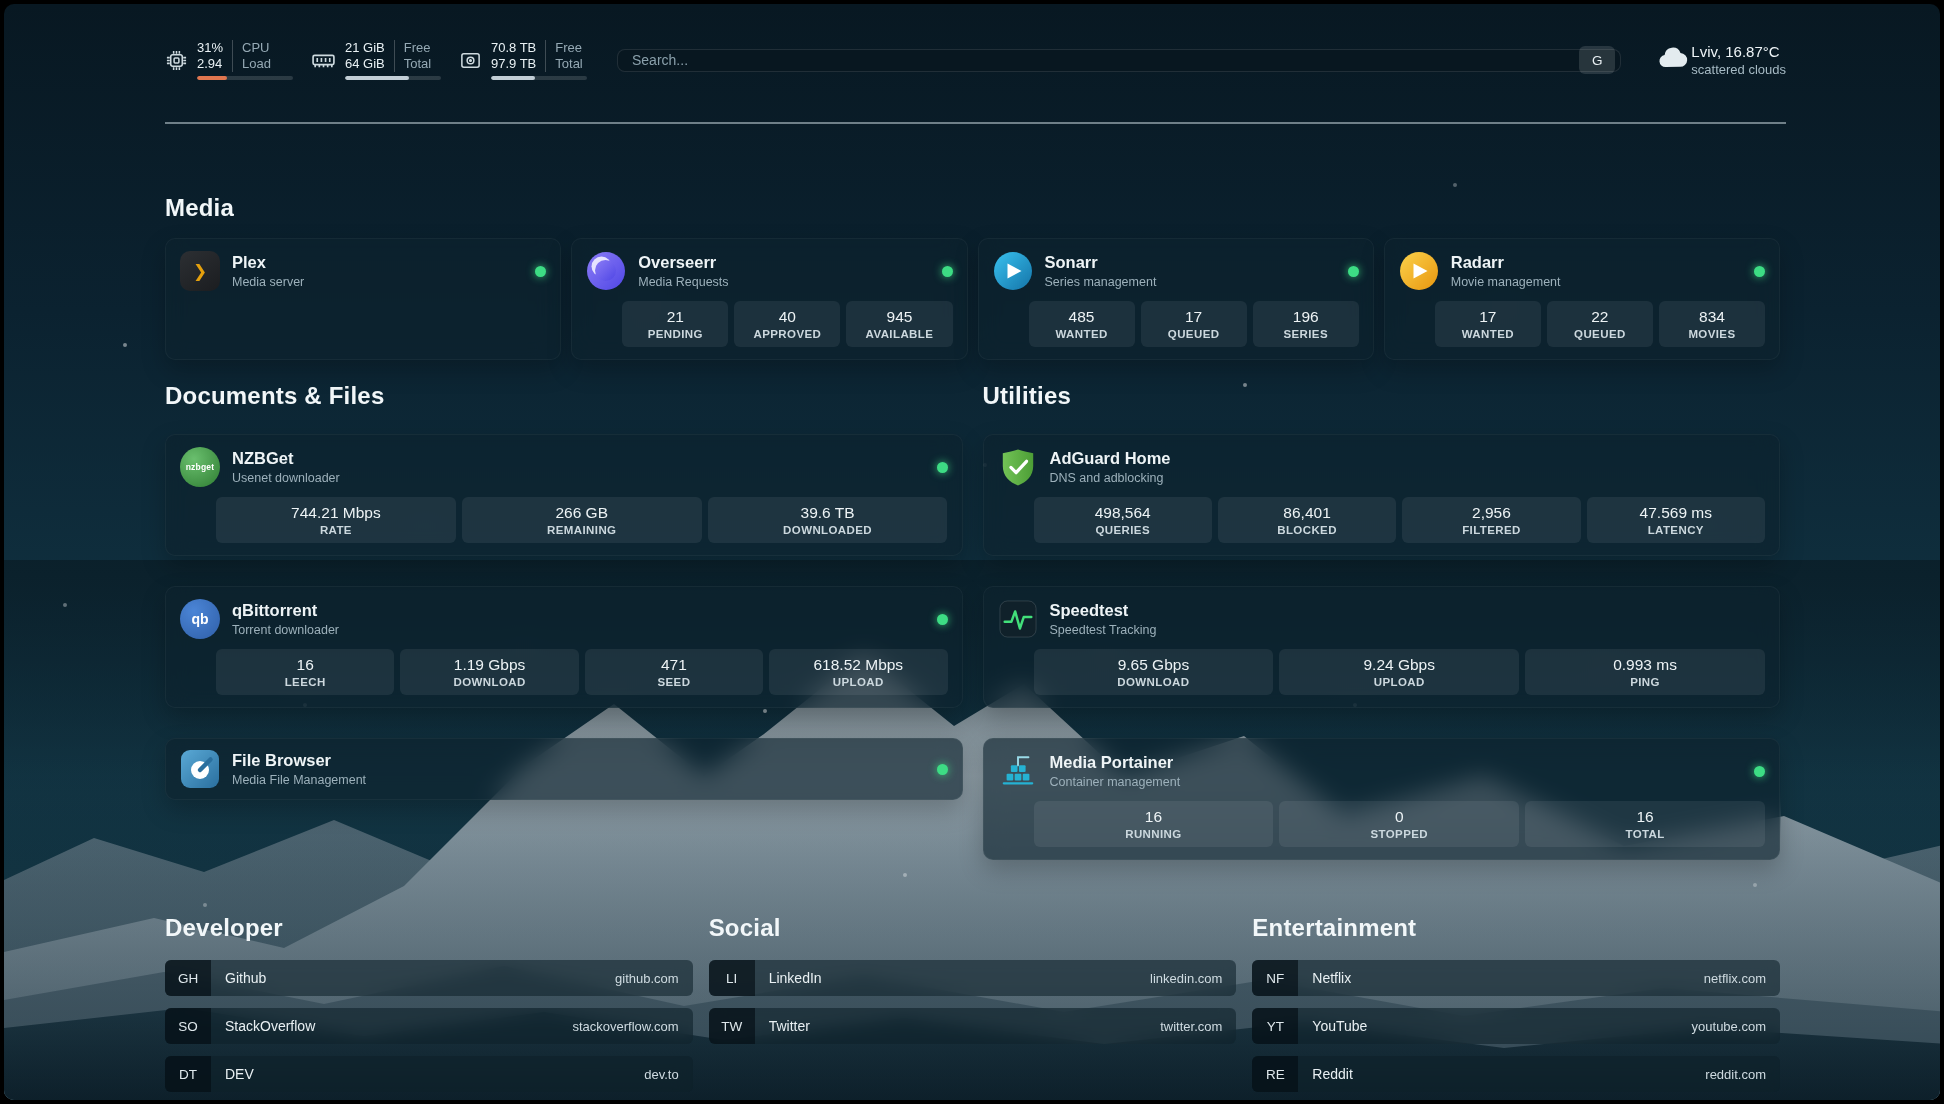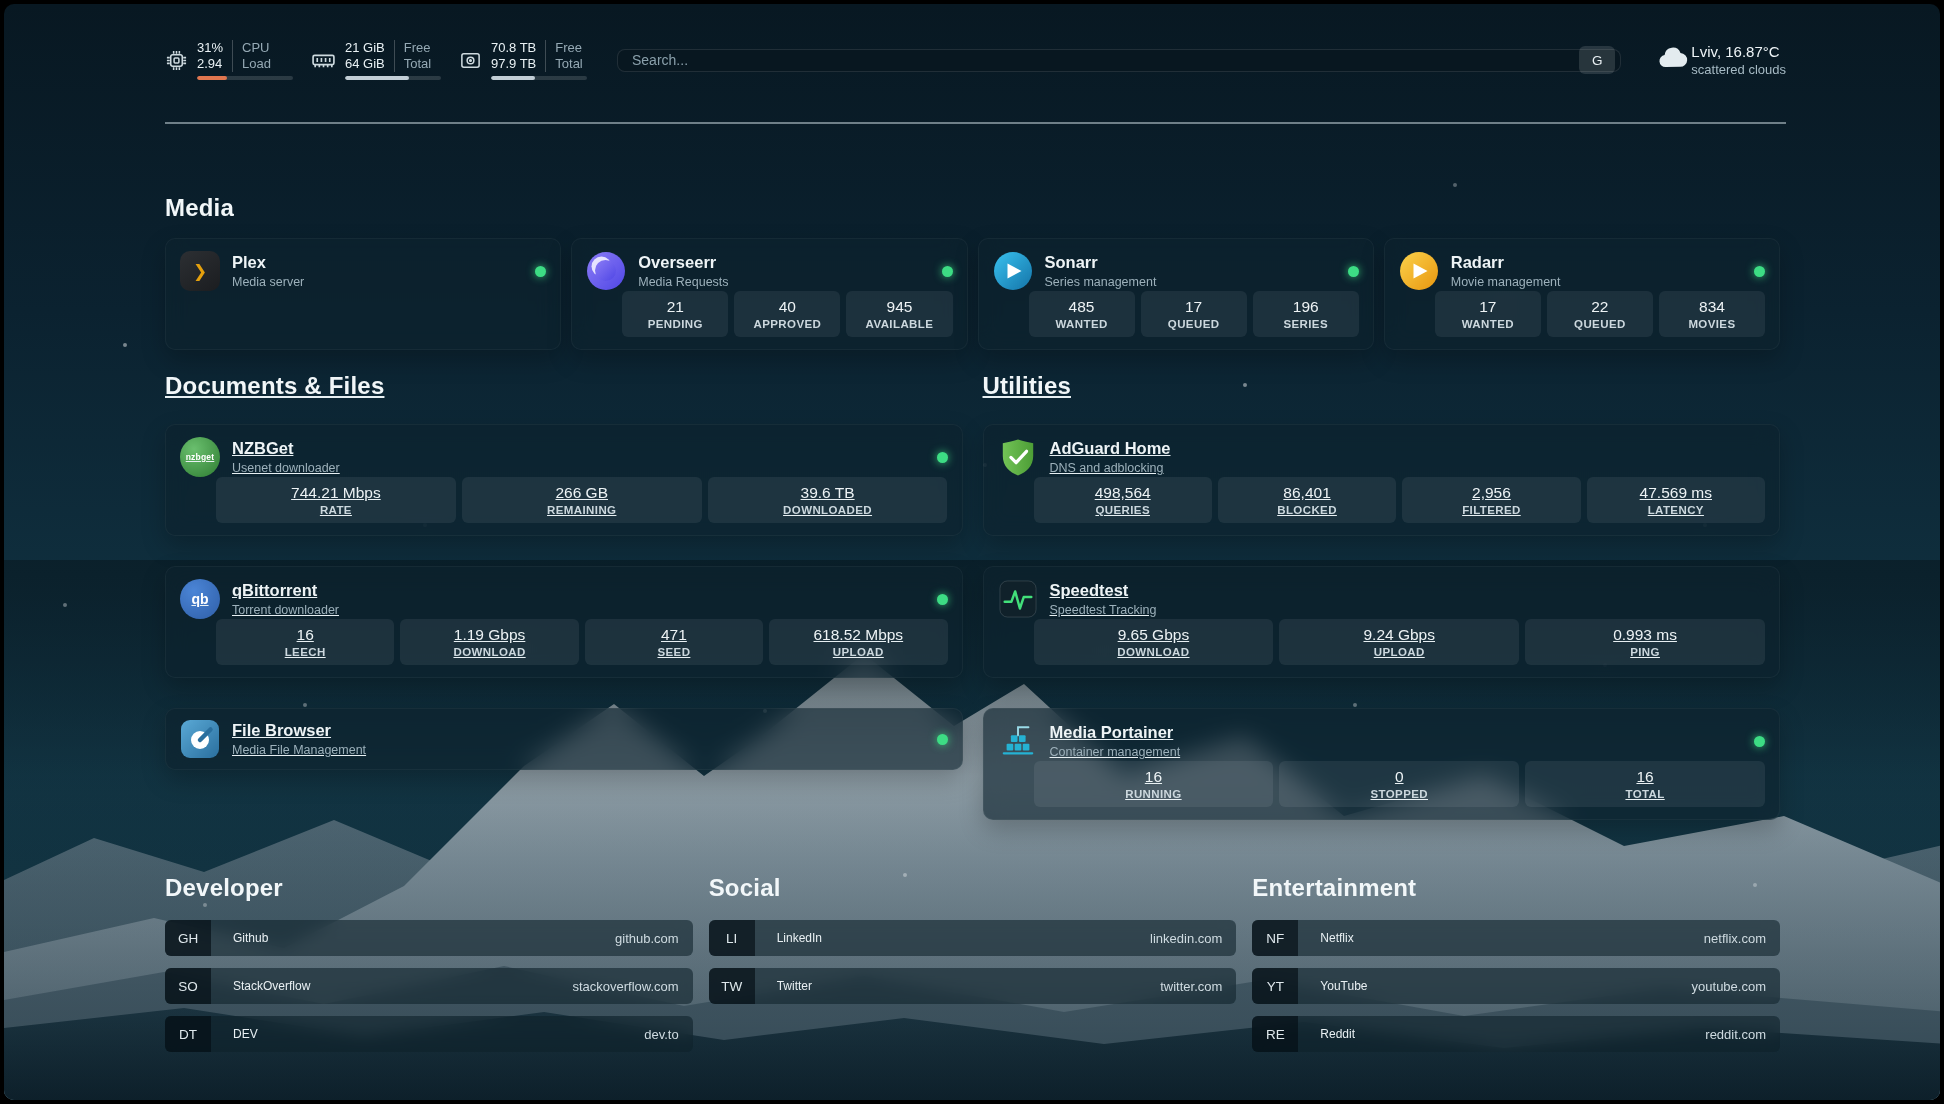--- a/index.html
+++ b/index.html
@@ -50,51 +50,51 @@
   .section-title{font-size:24px;font-weight:700;color:#f2f7f9;letter-spacing:.2px;}
   .media-grid{display:grid;grid-template-columns:repeat(4,1fr);gap:10px;margin-top:16px;}
   .card{background:rgba(13,34,45,.62);border:1px solid rgba(255,255,255,.045);border-radius:10px;
     padding:12px 14px;box-shadow:0 10px 24px rgba(0,0,0,.22);backdrop-filter:blur(12px);}
   .card-header{display:flex;align-items:center;gap:12px;}
   .svc-icon{width:40px;height:40px;flex:0 0 40px;display:flex;align-items:center;justify-content:center;}
   .svc-name{font-size:16.5px;font-weight:600;color:#eef4f6;line-height:20px;}
   .svc-sub{font-size:12.5px;color:#9db1bb;line-height:16px;margin-top:2px;}
   .status-dot{width:11px;height:11px;border-radius:50%;background:#3ddc84;margin-left:auto;
     box-shadow:0 0 8px rgba(61,220,132,.85);}
-  .tiles{display:grid;gap:6px;margin-top:0;padding-left:36px;}
+  .tiles{display:grid;gap:6px;margin-top:10px;padding-left:36px;}
   .tiles-3{grid-template-columns:repeat(3,1fr);}
   .tiles-4{grid-template-columns:repeat(4,1fr);}
   .tile{height:46px;border-radius:6px;background:rgba(255,255,255,.07);display:flex;flex-direction:column;
     align-items:center;justify-content:center;gap:2px;}
   .tile-value{font-size:15.5px;color:#edf3f5;}
   .tile-label{font-size:11.5px;font-weight:700;color:#ccd8de;letter-spacing:.4px;}
   
   .player{margin-top:8px;background:rgba(255,255,255,.05);border-radius:6px;padding:8px 10px;}
   .player-top{display:flex;align-items:center;justify-content:space-between;font-size:13.5px;color:#e6edf0;}
   .gear{display:flex;align-items:center;cursor:pointer;}
   .player-bottom{display:flex;align-items:center;margin-top:8px;}
   .pause{display:flex;align-items:center;padding:2px 4px;background:rgba(255,255,255,.92);border-radius:3px;cursor:pointer;}
   .pause i{display:block;width:3px;height:10px;background:#223543;margin:0 1.5px;border-radius:1px;}
   .ptrack{flex:1;height:5px;margin:0 10px;background:rgba(255,255,255,.16);border-radius:3px;overflow:hidden;}
   .pfill{height:100%;background:#e9f0f3;border-radius:3px;}
   .ptime{font-size:12.5px;color:#dfe8ec;white-space:nowrap;}
   
-  .twocol{display:grid;grid-template-columns:1fr 1fr;gap:20px;margin-top:22px;text-decoration:underline;}
+  .twocol{display:grid;grid-template-columns:1fr 1fr;gap:20px;margin-top:22px;}
   .col .section-title{margin-bottom:24px;}
   .stack > .card{margin-bottom:30px;}
   .stack > .card:last-child{margin-bottom:0;}
   .card.slim{padding:10px 14px;}
   
   .bookmarks{display:grid;grid-template-columns:1fr 1fr 1fr;gap:16px;margin-top:54px;}
   .bm-col .section-title{margin-bottom:18px;}
   .bm-row{display:flex;align-items:center;height:36px;border-radius:6px;margin-bottom:12px;cursor:pointer;
     background:rgba(13,32,42,.58);backdrop-filter:blur(8px);overflow:hidden;}
   .bm-abbr{width:46px;height:100%;display:flex;align-items:center;justify-content:center;
     background:rgba(5,14,20,.66);font-size:13.5px;color:#dfe8ec;flex:0 0 46px;}
-  .bm-name{margin-left:22px;font-size:12px;color:#e9f0f3;}
+  .bm-name{margin-left:14px;font-size:14px;color:#e9f0f3;}
   .bm-url{margin-left:auto;margin-right:14px;font-size:13px;color:#cfdbe1;}
   
   .icon-plex{width:40px;height:40px;border-radius:10px;background:linear-gradient(145deg,#2c2f33,#1b1d20);
     color:#e5a00d;font-size:17px;font-weight:700;display:flex;align-items:center;justify-content:center;}
   .icon-nzbget{width:40px;height:40px;border-radius:50%;background:radial-gradient(circle at 35% 30%,#6abf6e,#2e7d32);
     color:#fff;font-size:8.5px;font-weight:700;display:flex;align-items:center;justify-content:center;letter-spacing:.2px;}
   .icon-qb{width:40px;height:40px;border-radius:50%;background:radial-gradient(circle at 35% 30%,#4b85d6,#2f5fa8);
     color:#fff;font-size:14px;font-weight:700;display:flex;align-items:center;justify-content:center;}
 </style>
 </head>

